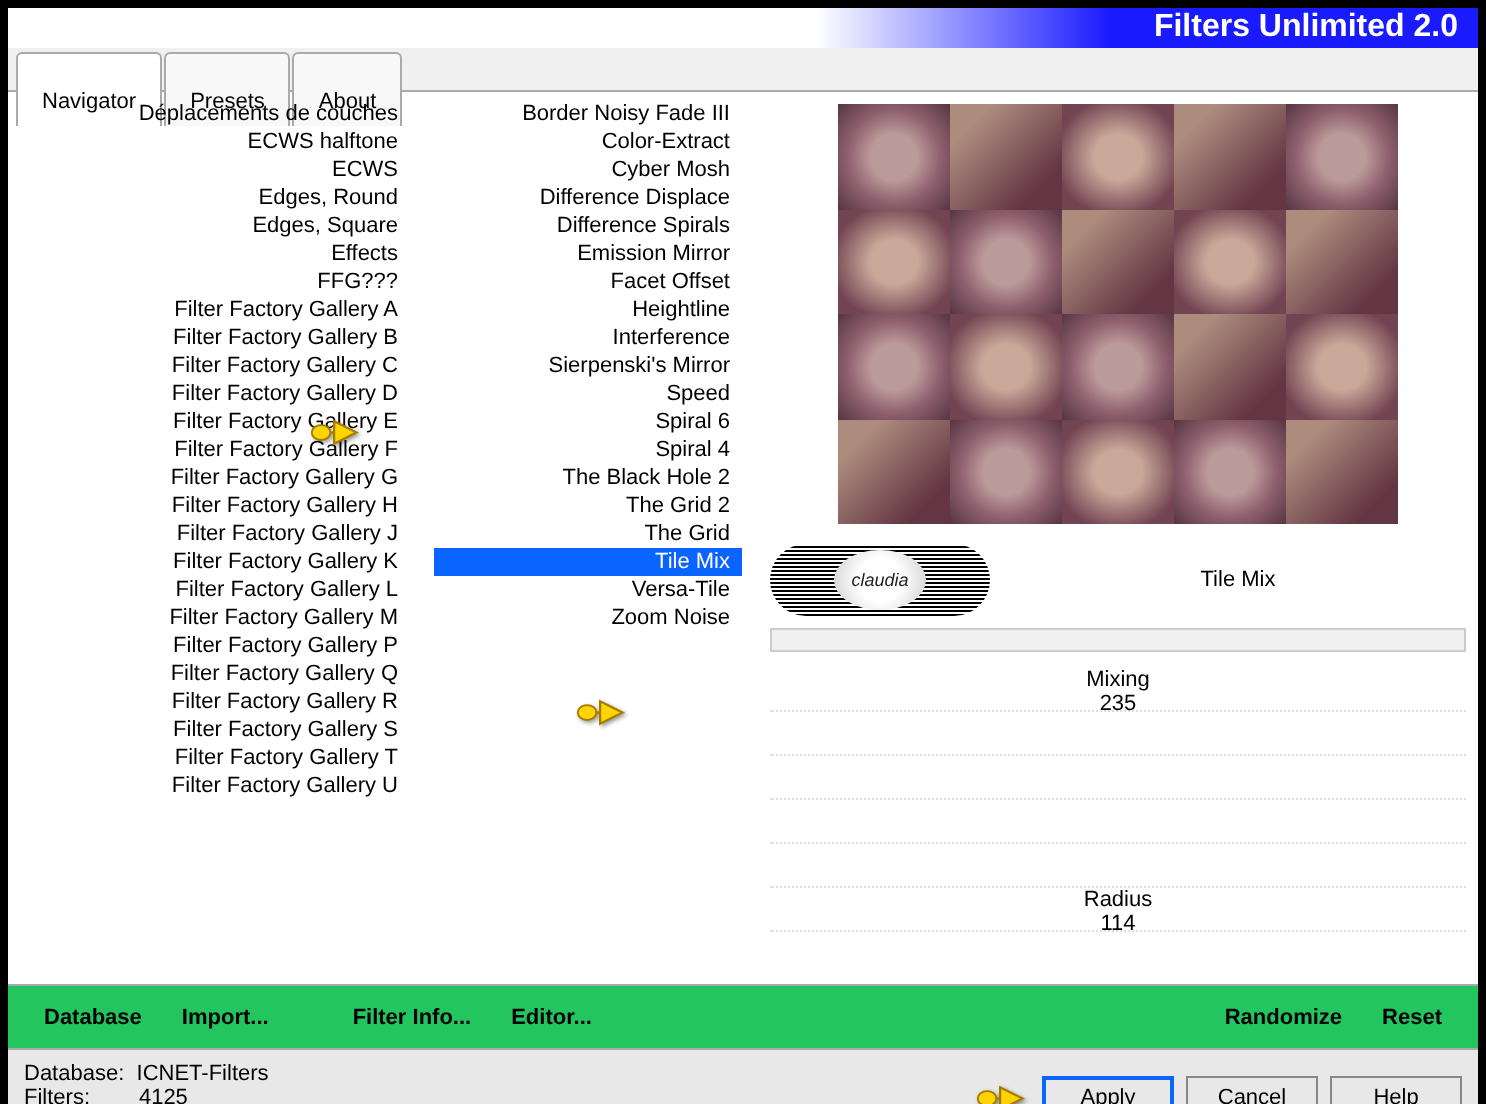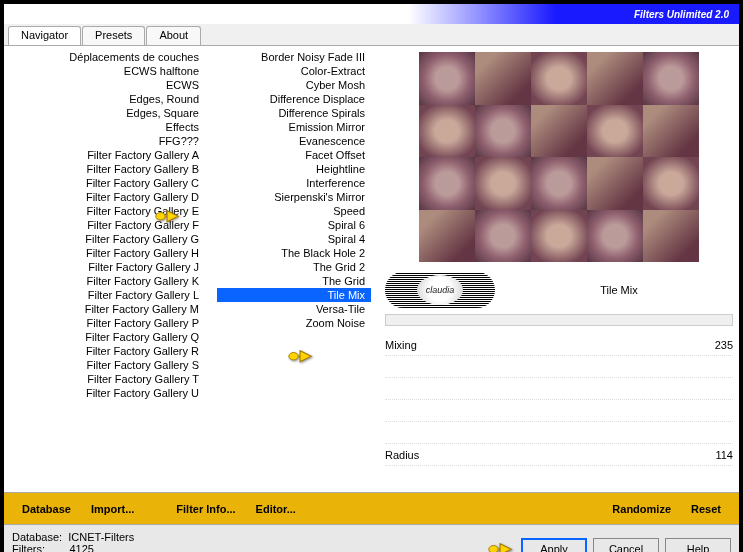--- a/index.html
+++ b/index.html
@@ -1,21 +1,21 @@
 <!DOCTYPE html>
 <html><head>
 <meta charset="utf-8">
 <style>
   * { box-sizing: border-box; margin: 0; padding: 0; }
   body { font-family: Tahoma, Arial, sans-serif; font-size: 11px; background: #fff; }
   .window { width: 743px; height: 552px; border: 4px solid #000; position: relative; background: #fff; }
   .titlebar { background: linear-gradient(90deg, #fff 0%, #fff 55%, #1a1aff 75%, #1a1aff 100%); height: 20px; display: flex; align-items: center; justify-content: flex-end; padding-right: 10px; }
-  .titlebar-text { color: #fff; font-weight: bold; font-style: italic; font-size: 10px; }
+  .titlebar-text { color: #fff; font-weight: bold; font-size: 16px; }
   .tabs { display: flex; background: #f0f0f0; border-bottom: 1px solid #aaa; height: 22px; padding-left: 4px; padding-top: 2px; }
-  .tab { padding: 2px 12px; border: 1px solid #aaa; border-bottom: none; background: #f8f8f8; margin-right: 1px; font-size: 11px; cursor: pointer; border-top-left-radius: 3px; border-top-right-radius: 3px; }
+  .tab { padding: 18px 12px; border: 1px solid #aaa; border-bottom: none; background: #f8f8f8; margin-right: 1px; font-size: 11px; cursor: pointer; border-top-left-radius: 3px; border-top-right-radius: 3px; }
   .tab.active { background: #fff; }
   .main { display: flex; height: 446px; background: #fff; }
   .col { position: relative; }
   .col1 { width: 205px; padding: 4px; }
   .col2 { width: 170px; padding: 4px 8px; }
   .col3 { flex: 1; padding: 6px; position: relative; }
   .listbox { height: 100%; overflow-y: auto; border: none; text-align: right; }
   .listbox::-webkit-scrollbar { width: 16px; }
   .listbox::-webkit-scrollbar-track { background: #f0f0f0; border: 1px solid #ccc; }
   .listbox::-webkit-scrollbar-thumb { background: #c8c8c8; border: 1px solid #888; }
@@ -26,22 +26,22 @@
   .preview-tiles { position: absolute; inset: 0; display: grid; grid-template-columns: repeat(5, 1fr); grid-template-rows: repeat(4, 1fr); }
   .tile { background: radial-gradient(circle, #caa 30%, #967 60%, #534 100%); opacity: 0.85; }
   .tile:nth-child(2n) { background: linear-gradient(135deg, #b98 20%, #634 80%); }
   .tile:nth-child(3n) { background: radial-gradient(ellipse, #dba 30%, #745 80%); }
   .filter-title-row { display: flex; align-items: center; margin-bottom: 6px; }
   .badge { width: 110px; height: 36px; margin-right: 10px; background: repeating-linear-gradient(0deg, #000 0px, #000 1px, #fff 1px, #fff 2px); border-radius: 18px; display: flex; align-items: center; justify-content: center; position: relative; }
   .badge-inner { width: 46px; height: 30px; border-radius: 50%; background: radial-gradient(circle, #fff 40%, #ccc 100%); display:flex; align-items:center; justify-content:center; font-style: italic; font-size: 9px; color:#222; }
   .filter-title { text-align: center; font-size: 11px; flex: 1; }
   .progress-row { height: 12px; background: #f0f0f0; border: 1px solid #ccc; margin-bottom: 8px; }
   .param-area { }
-  .param-row { display: flex; justify-content: space-between; align-items: center; border-bottom: 1px dotted #ddd; height: 22px; font-size: 11px; }
-  .toolbar { display: flex; gap: 4px; padding: 6px 10px; border-top: 1px solid #aaa; background: #eab308; align-items: center; height: 32px; }
+  .param-row { display: flex; justify-content: space-between; align-items: center; border-bottom: 1px dotted #ddd; height: 22px; font-size: 11px; flex-direction: column; }
+  .toolbar { display: flex; gap: 4px; padding: 6px 10px; border-top: 1px solid #aaa; background: #22c55e; align-items: center; height: 32px; }
   .toolbar .spacer { flex: 1; }
   .link-btn { font-weight: bold; font-size: 11px; cursor: pointer; padding: 0 8px; }
   .statusbar { background: #e8e8e8; border-top: 1px solid #aaa; padding: 2px 8px; display: flex; font-size: 11px; height: 48px; }
   .status-left { flex: 1; padding-top: 4px; }
   .status-right { display: flex; gap: 6px; align-items: center; }
   .btn { min-width: 66px; height: 22px; border: 1px solid #888; background: #e8e8e8; font-size: 11px; cursor: pointer; }
   .btn.primary { border: 2px solid #0a64ff; background: #e8e8e8; }
   .pointer { position: absolute; width: 28px; height: 20px; z-index: 10; pointer-events: none; }
   .pointer svg { filter: drop-shadow(1px 1px 1px rgba(0,0,0,0.4)); }
 </style>
@@ -99,21 +99,20 @@
     </div>
 
     <div class="col col2">
       <div class="listbox" id="filter-list">
           <div class="list-item">Border Noisy Fade III</div>
           <div class="list-item">Color-Extract</div>
           <div class="list-item">Cyber Mosh</div>
           <div class="list-item">Difference Displace</div>
           <div class="list-item">Difference Spirals</div>
           <div class="list-item">Emission Mirror</div>
-          <div class="list-item">Evanescence</div>
           <div class="list-item">Facet Offset</div>
           <div class="list-item">Heightline</div>
           <div class="list-item">Interference</div>
           <div class="list-item">Sierpenski's Mirror</div>
           <div class="list-item">Speed</div>
           <div class="list-item">Spiral 6</div>
           <div class="list-item">Spiral 4</div>
           <div class="list-item">The Black Hole 2</div>
           <div class="list-item">The Grid 2</div>
           <div class="list-item">The Grid</div>

